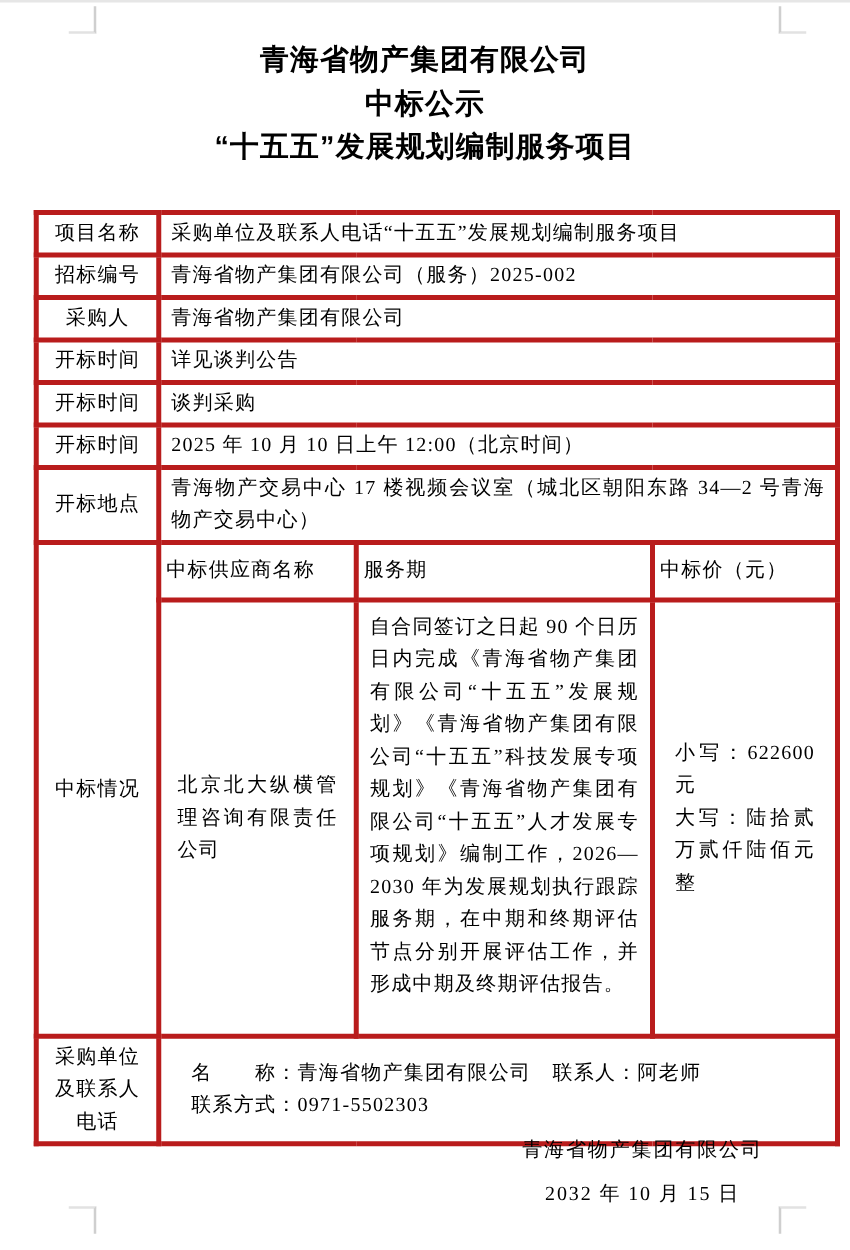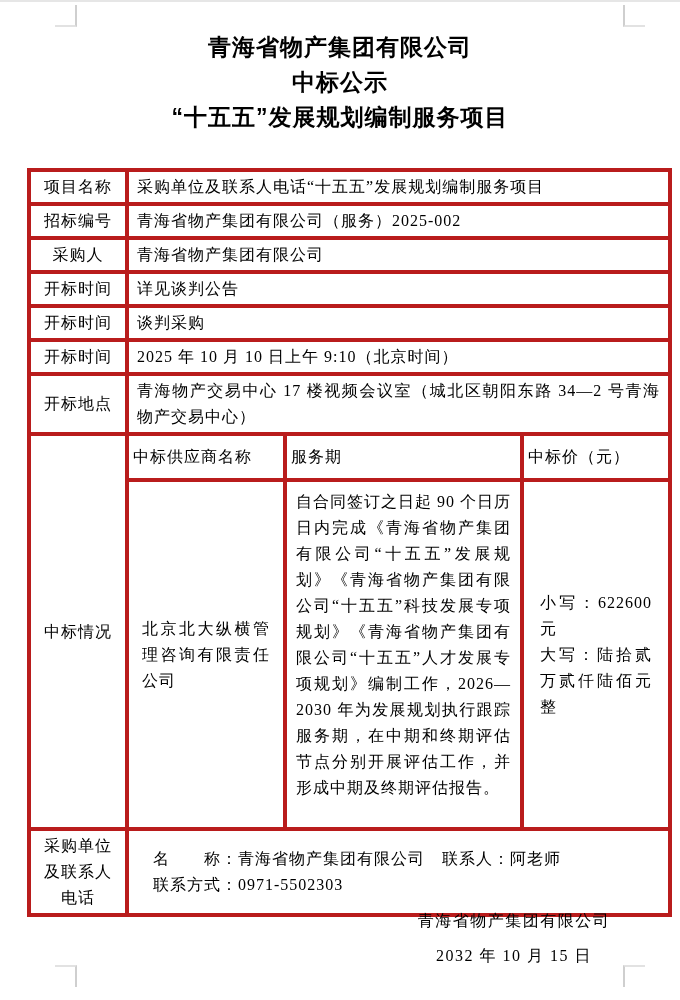--- a/index.html
+++ b/index.html
@@ -140,21 +140,21 @@
       <tr style="height:27px">
         <td class="lbl">开标时间</td>
         <td class="val" colspan="3">详见谈判公告</td>
       </tr>
       <tr style="height:27px">
         <td class="lbl">开标时间</td>
         <td class="val" colspan="3">谈判采购</td>
       </tr>
       <tr style="height:28px">
         <td class="lbl">开标时间</td>
-        <td class="val" colspan="3">2025 年 10 月 10 日上午 9:10（北京时间）</td>
+        <td class="val" colspan="3">2025 年 10 月 10 日上午 12:00（北京时间）</td>
       </tr>
       <tr style="height:57px">
         <td class="lbl">开标地点</td>
         <td class="val" colspan="3">青海物产交易中心 17 楼视频会议室（城北区朝阳东路 34—2 号青海物产交易中心）</td>
       </tr>
 
       <tr style="height:46px">
         <td class="lbl" rowspan="2">中标情况</td>
         <td class="sub-h">中标供应商名称</td>
         <td class="sub-h">服务期</td>

